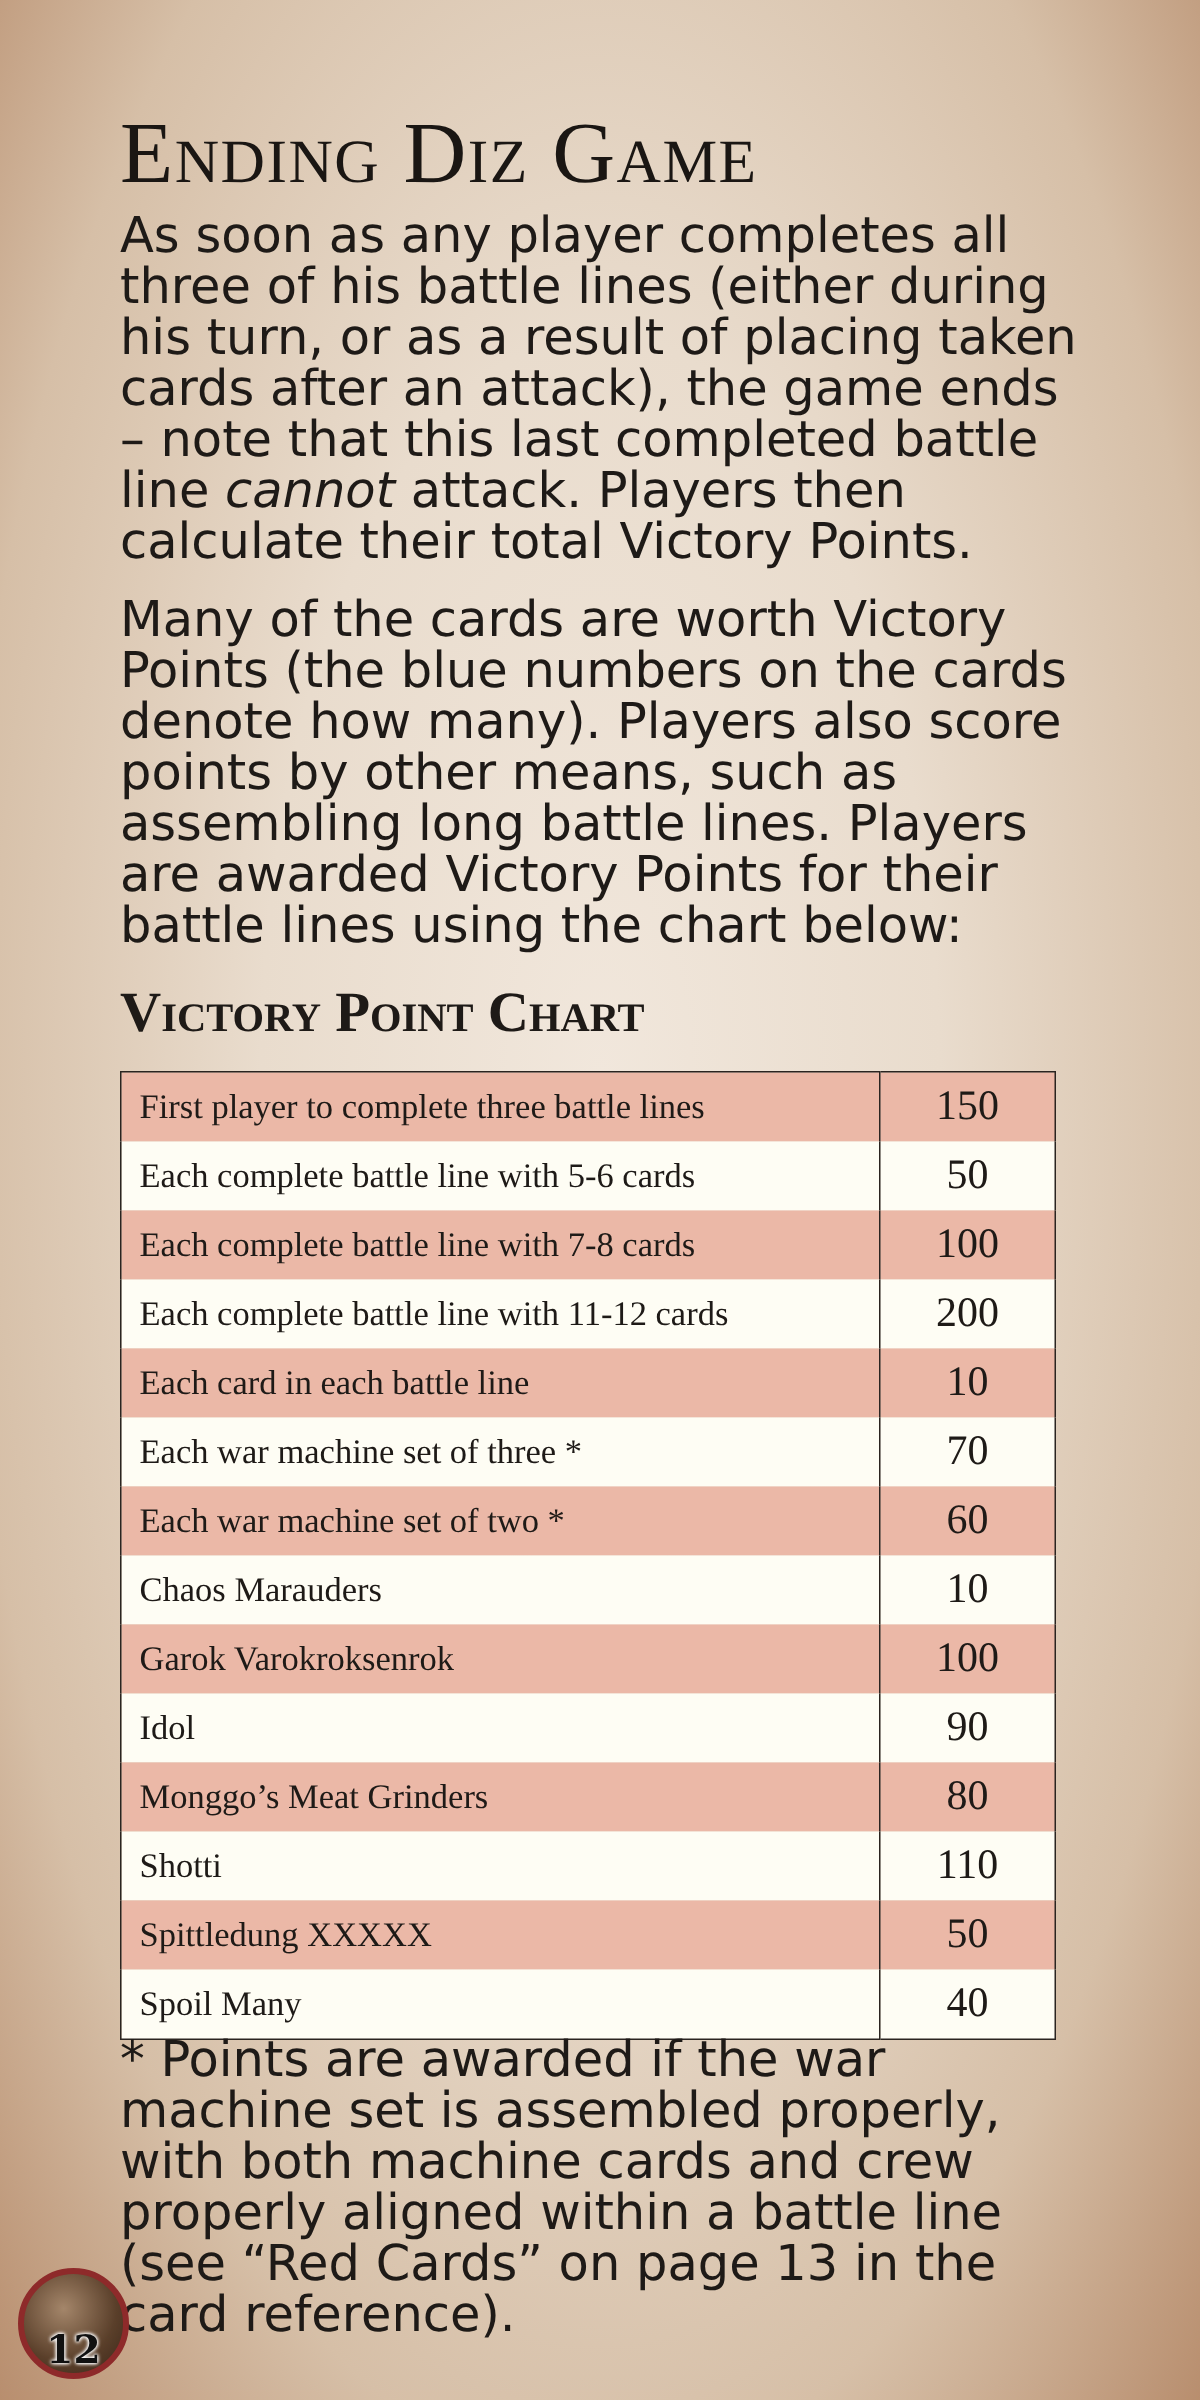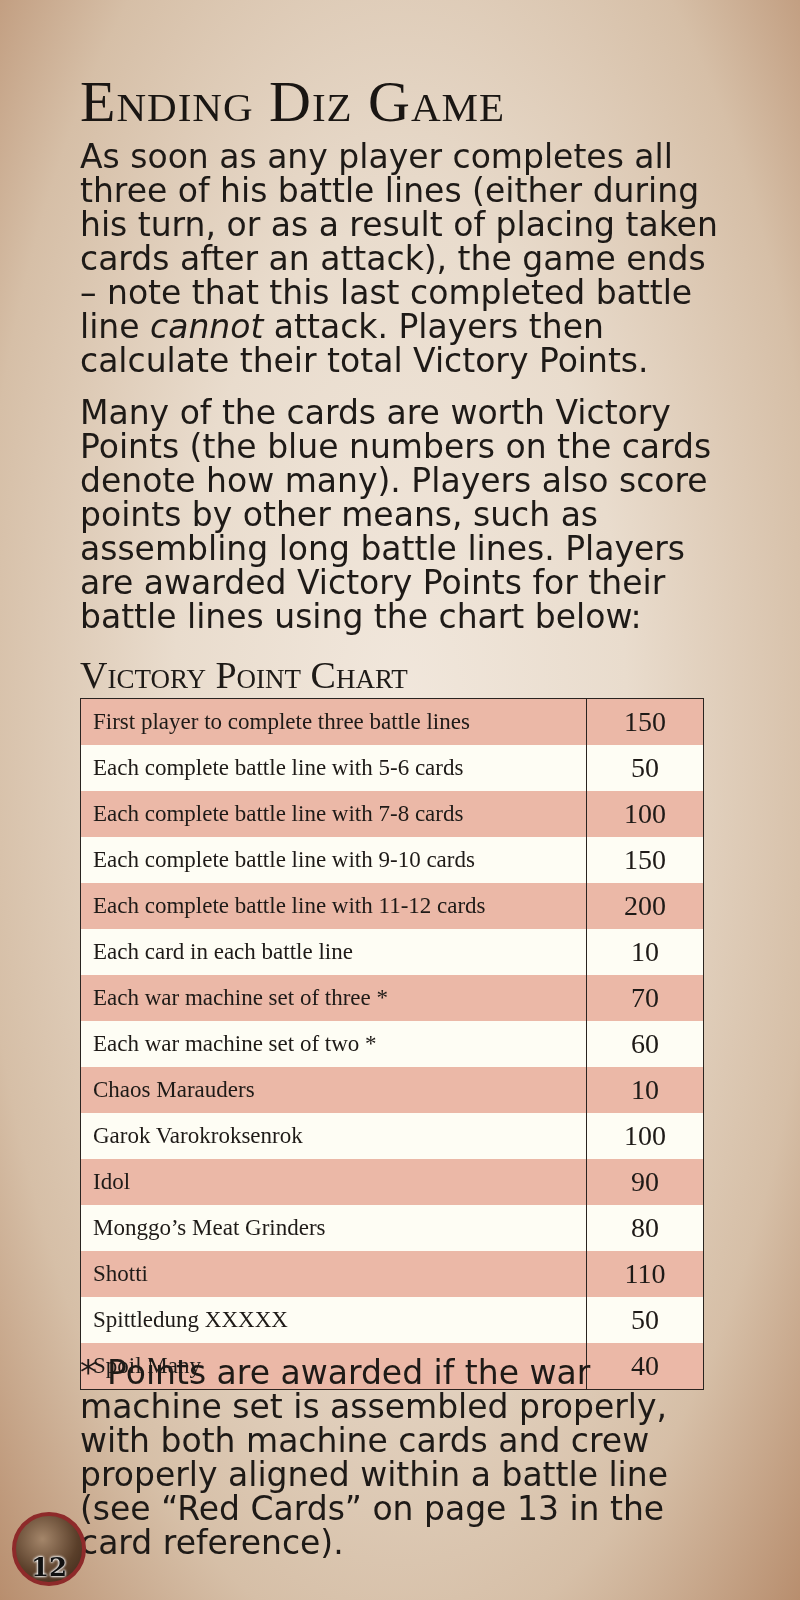--- a/index.html
+++ b/index.html
@@ -11,21 +11,21 @@
     color:#1e1a17;
   }
   .page { position:absolute; left:80px; top:64px; width:640px; }
   h1 {
     margin:0; font-family:"Liberation Serif", serif; font-weight:normal;
     font-size:58px; letter-spacing:1px; font-variant:small-caps; line-height:76px;
     color:#1a1613;
   }
   p { margin:0 0 18px 0; font-family:"DejaVu Sans", sans-serif; font-size:33px; line-height:34px; }
   h2 {
-    margin:12px 0 0 0; font-family:"Liberation Serif", serif; font-weight:normal;
+    margin:12px 0 16px 0; font-family:"Liberation Serif", serif; font-weight:bold;
     font-size:38px; font-variant:small-caps; line-height:46px;
   }
   table { border-collapse:collapse; width:624px; border:1.5px solid #2a2420; }
   td { height:46px; padding:0 12px; font-family:"Liberation Serif", serif; font-size:23px; }
   td.val { text-align:center; width:92px; border-left:1.5px solid #2a2420; font-size:28px; }
   tr:nth-child(odd) td { background:#ebb8a7; }
   tr:nth-child(even) td { background:#fefdf4; }
   .foot { position:absolute; left:80px; top:1356px; width:640px; }
   .badge {
     position:absolute; left:12px; top:1512px; width:74px; height:74px; border-radius:50%;
@@ -52,24 +52,20 @@
           <td>First player to complete three battle lines</td>
           <td class="val">150</td>
         </tr>
         <tr>
           <td>Each complete battle line with 5-6 cards</td>
           <td class="val">50</td>
         </tr>
         <tr>
           <td>Each complete battle line with 7-8 cards</td>
           <td class="val">100</td>
-        </tr>
-        <tr>
-          <td>Each complete battle line with 9-10 cards</td>
-          <td class="val">150</td>
         </tr>
         <tr>
           <td>Each complete battle line with 11-12 cards</td>
           <td class="val">200</td>
         </tr>
         <tr>
           <td>Each card in each battle line</td>
           <td class="val">10</td>
         </tr>
         <tr>

